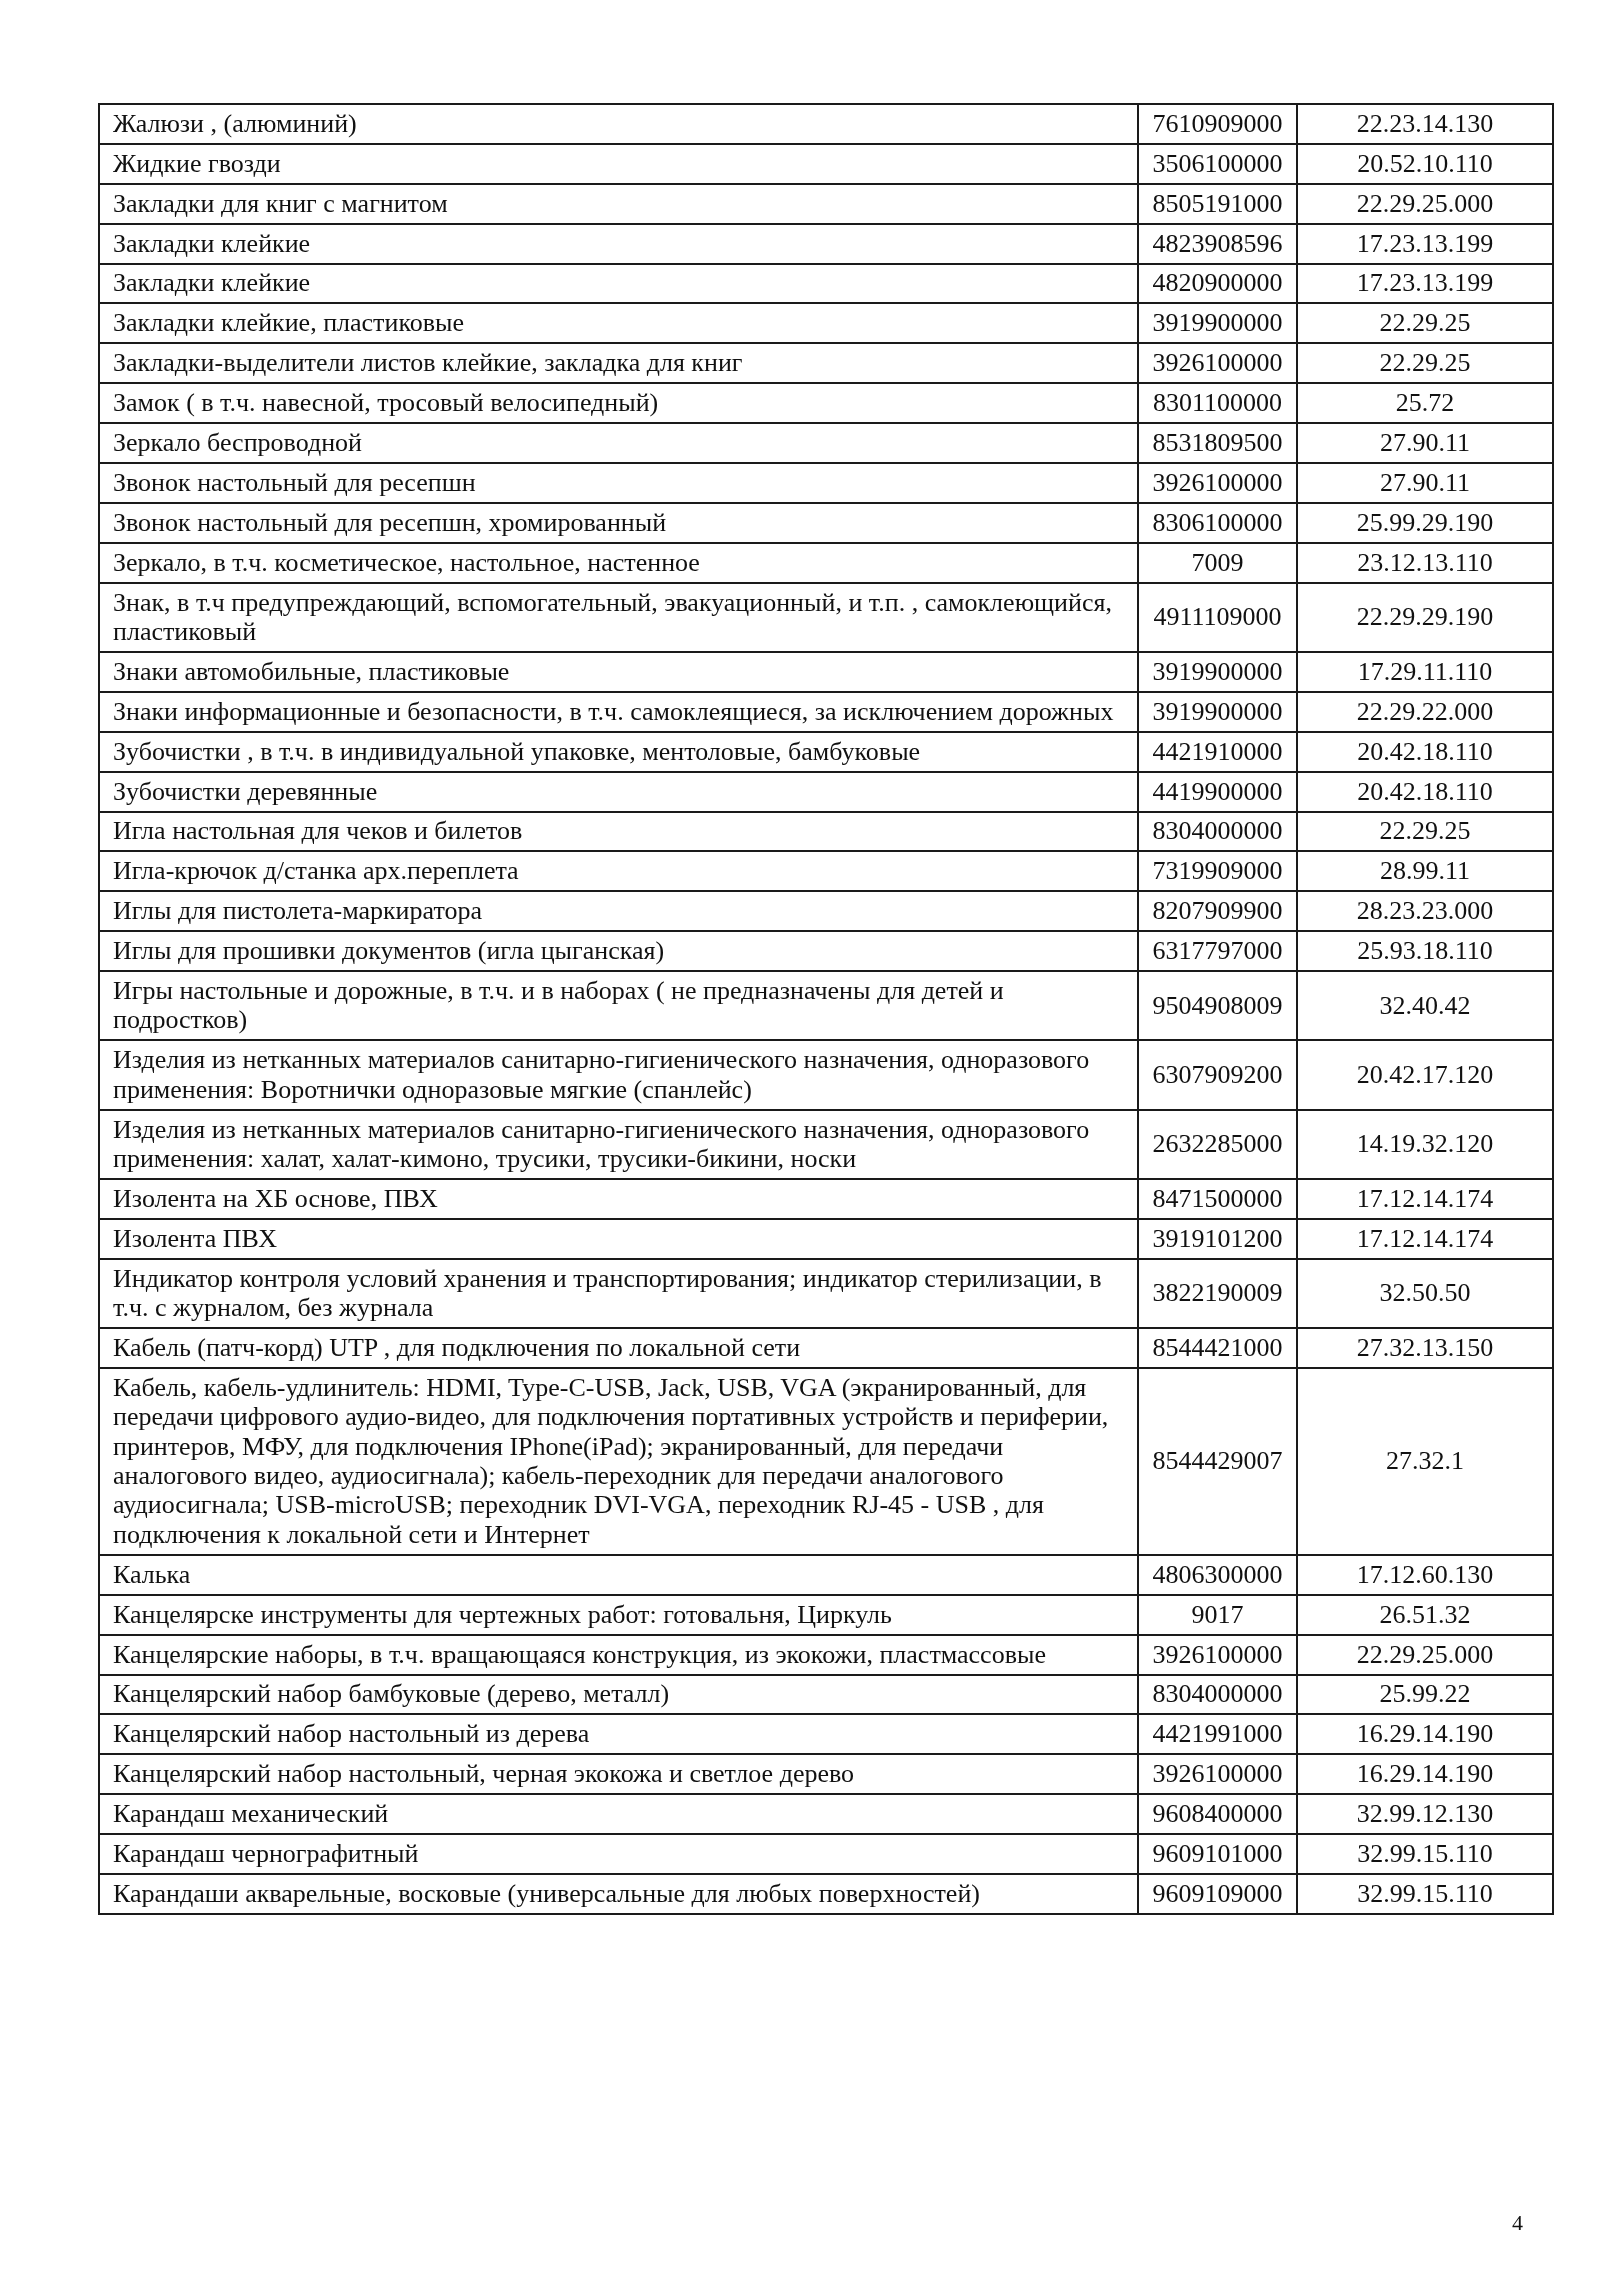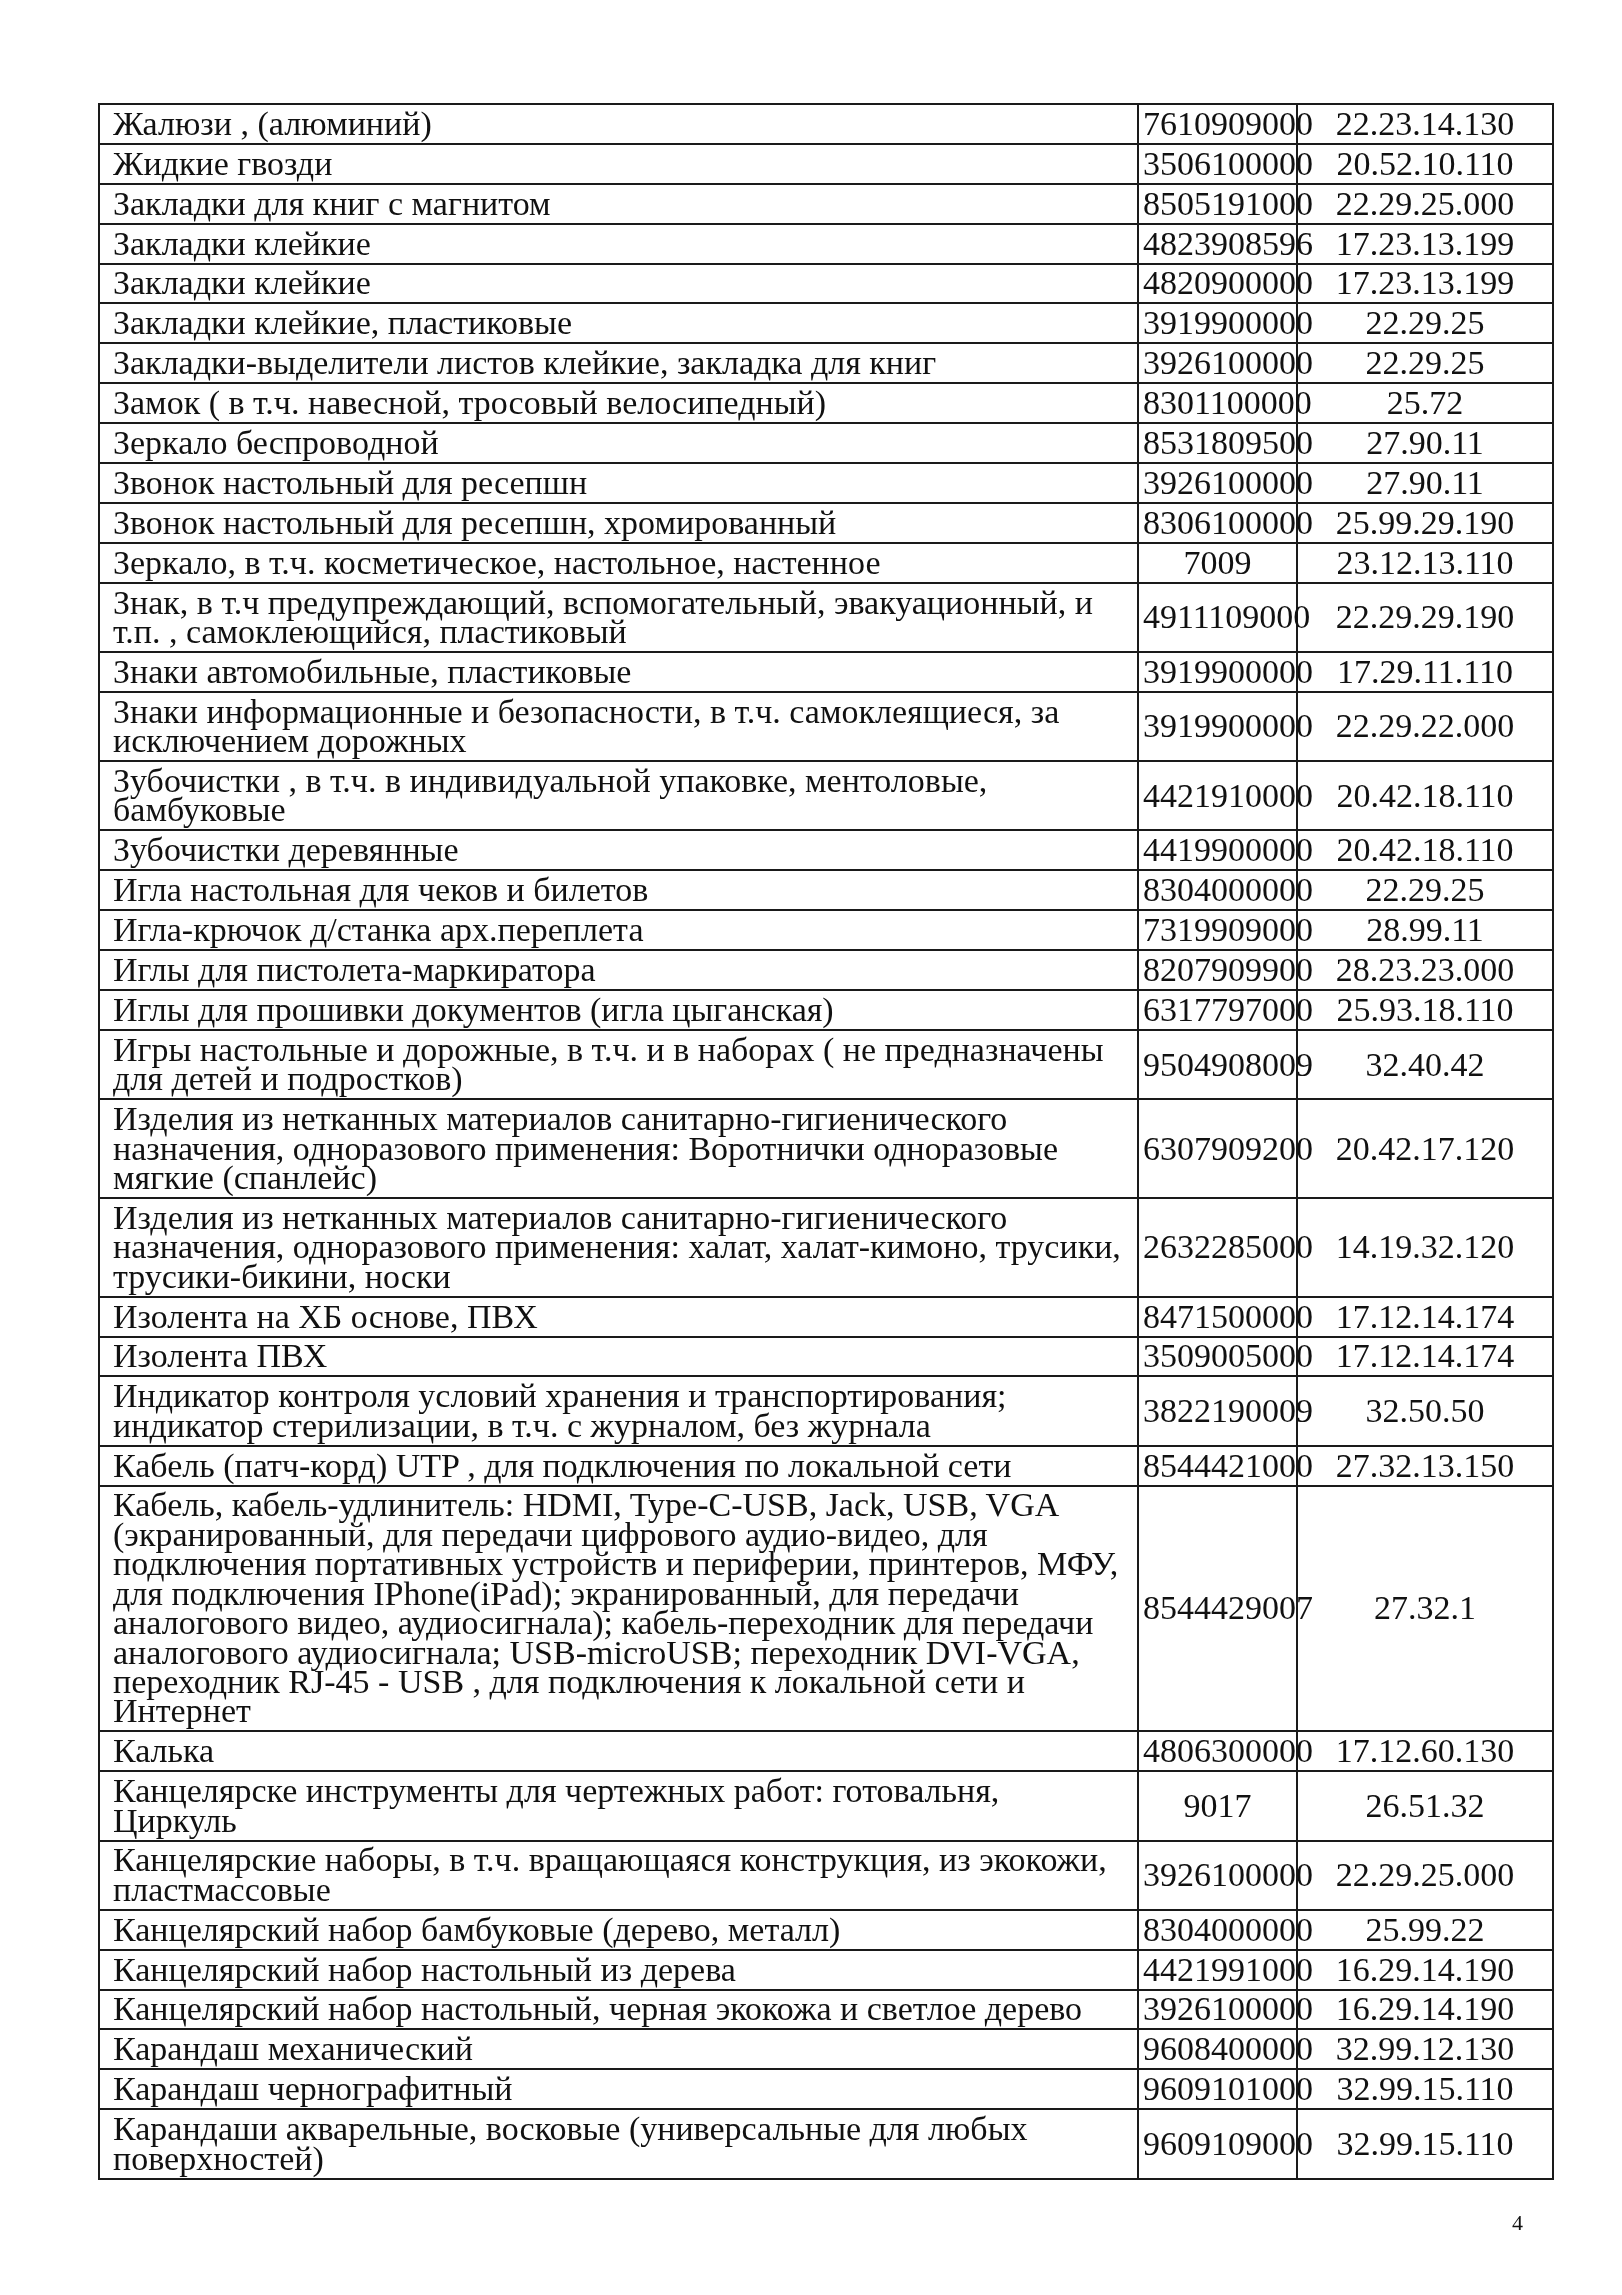--- a/index.html
+++ b/index.html
@@ -6,21 +6,21 @@
   body {
     width: 1623px; height: 2295px; position: relative; overflow: hidden;
     font-family: "Liberation Serif", "DejaVu Serif", serif;
     color: #111111;
   }
   .page-table {
     position: absolute; left: 98px; top: 103px;
     width: 1454px;
     border-collapse: collapse;
     table-layout: fixed;
-    font-size: 34px;
+    font-size: 26px;
     line-height: 29.4px;
   }
   .page-table td {
     border: 2px solid #1a1a1a;
     padding: 3.9px 7.9px 4.6px 13px;
     vertical-align: middle;
   }
   .page-table td.name { text-align: left; }
   .page-table td.code, .page-table td.okpd {
     text-align: center; padding-left: 3.9px; padding-right: 3.9px;
@@ -164,21 +164,21 @@
         <td class="code">2632285000</td>
         <td class="okpd">14.19.32.120</td>
       </tr>
       <tr>
         <td class="name">Изолента на ХБ основе, ПВХ</td>
         <td class="code">8471500000</td>
         <td class="okpd">17.12.14.174</td>
       </tr>
       <tr>
         <td class="name">Изолента ПВХ</td>
-        <td class="code">3509005000</td>
+        <td class="code">3919101200</td>
         <td class="okpd">17.12.14.174</td>
       </tr>
       <tr>
         <td class="name">Индикатор контроля условий хранения и транспортирования; индикатор стерилизации, в т.ч. с журналом, без журнала</td>
         <td class="code">3822190009</td>
         <td class="okpd">32.50.50</td>
       </tr>
       <tr>
         <td class="name">Кабель (патч-корд) UTP , для подключения по локальной сети</td>
         <td class="code">8544421000</td>

